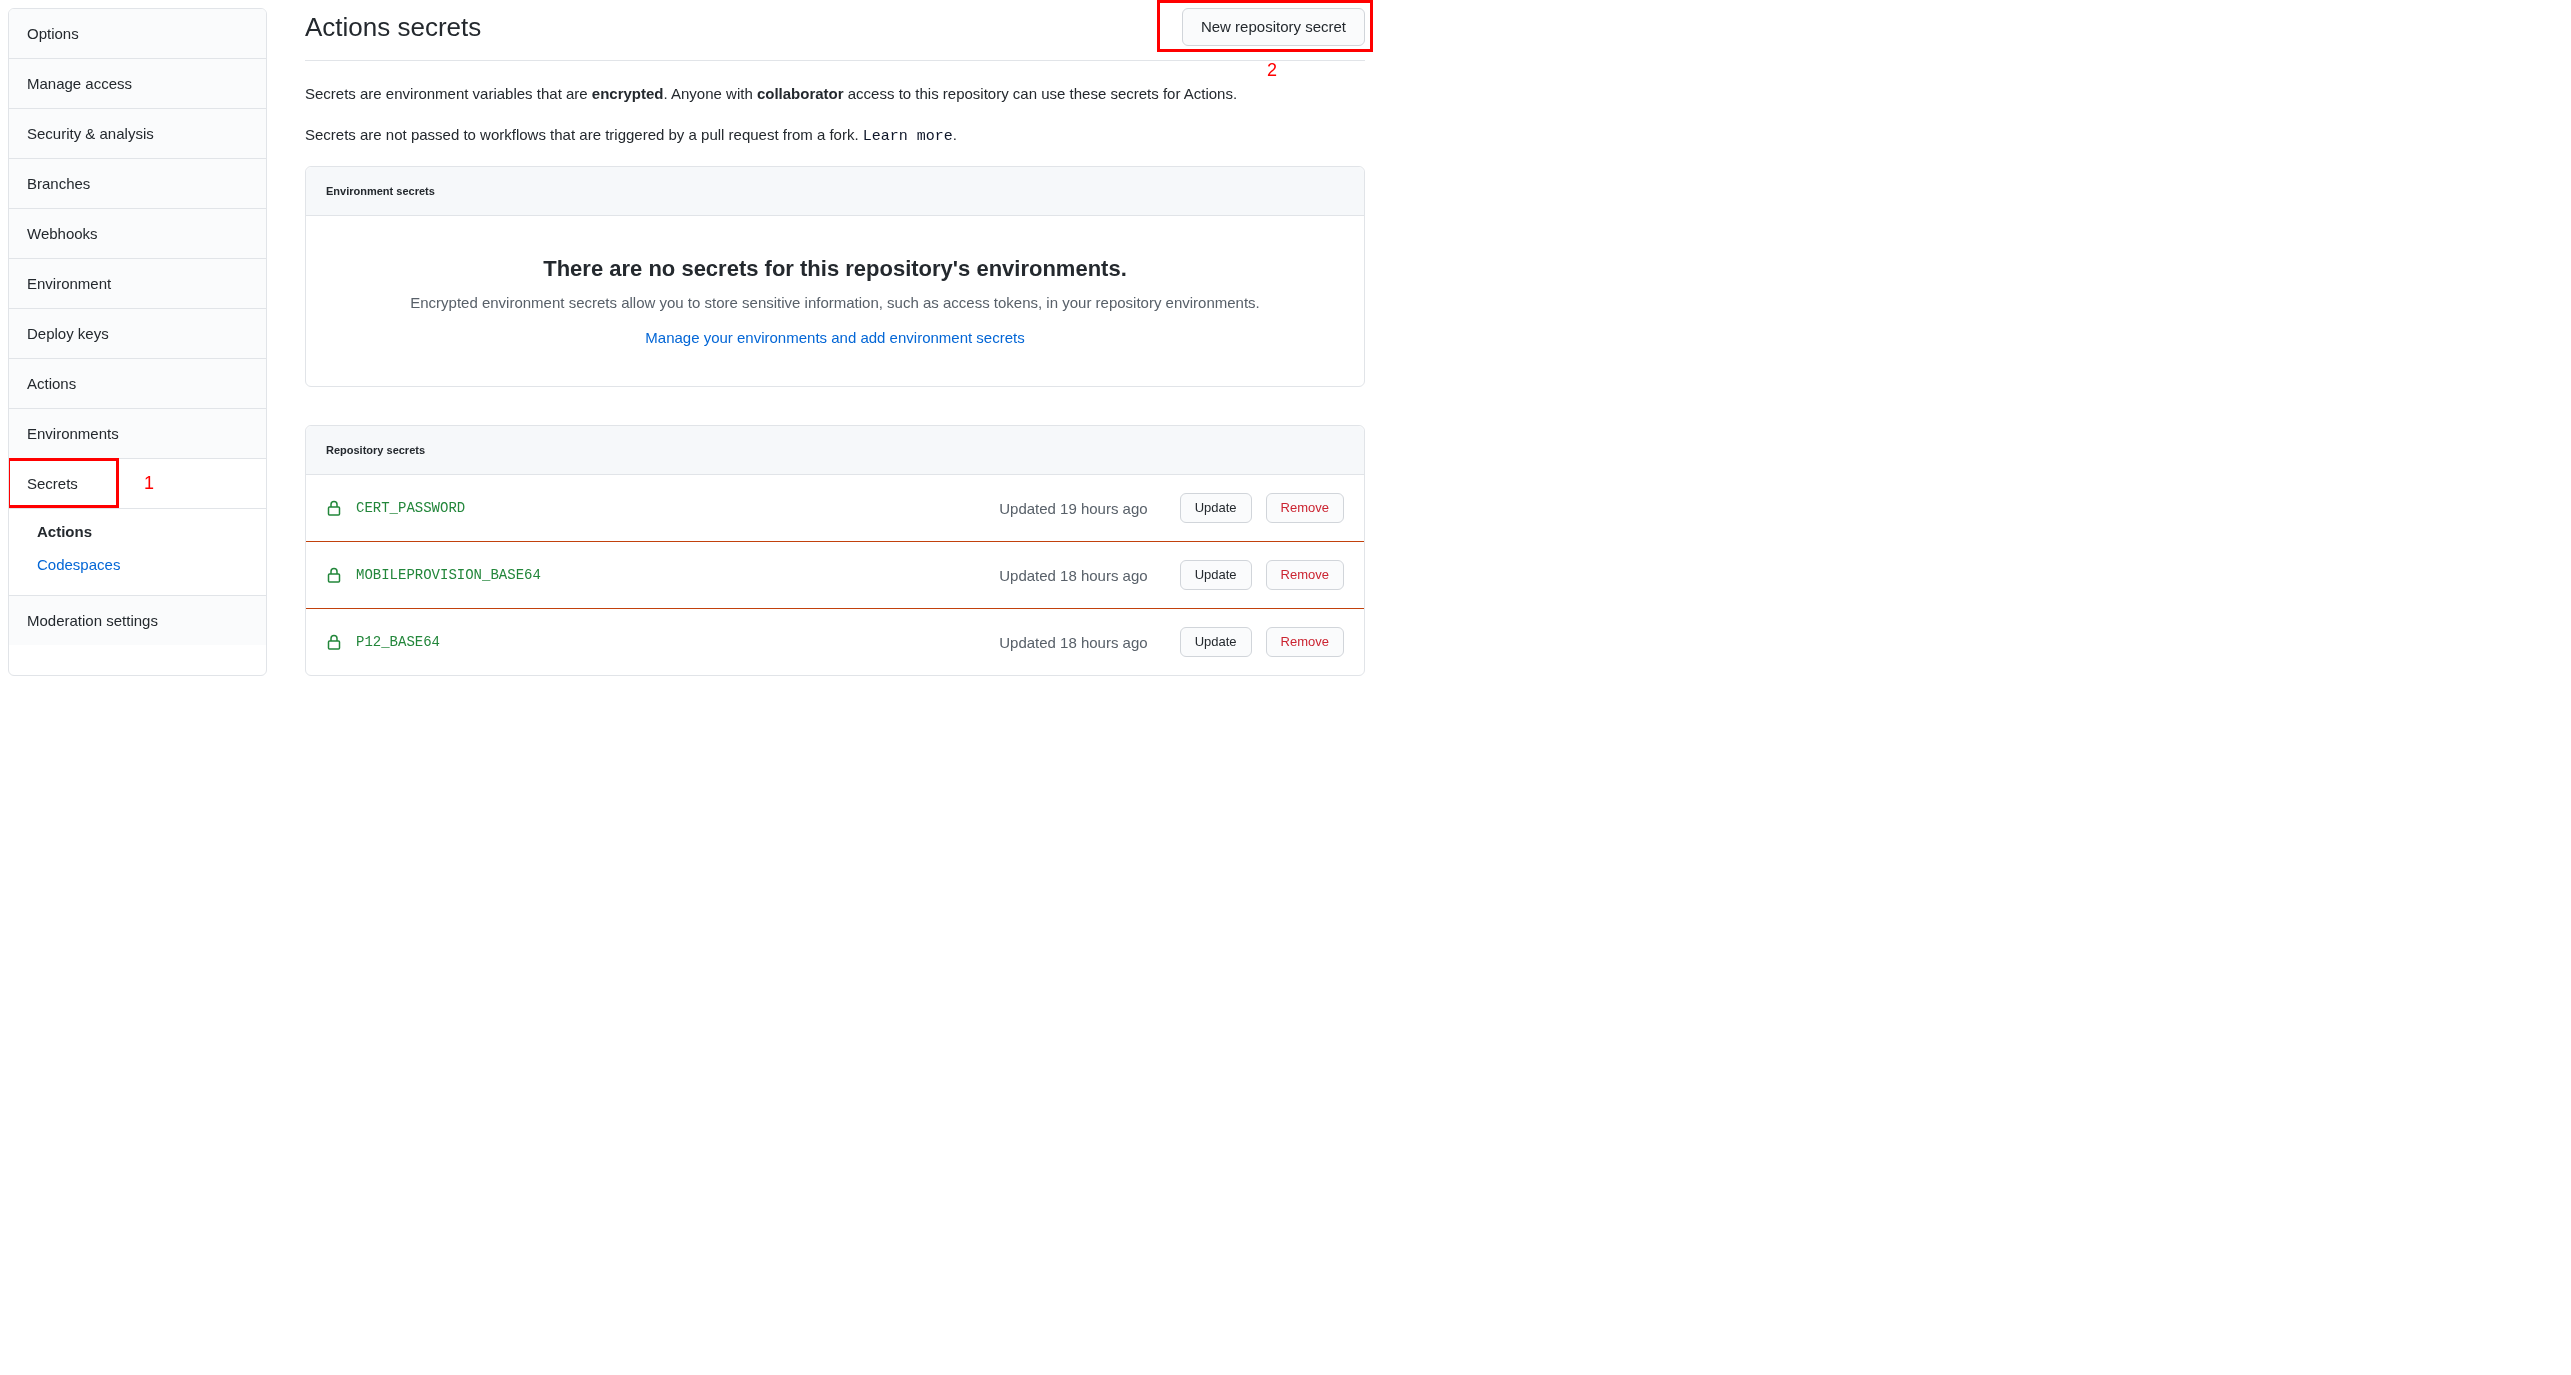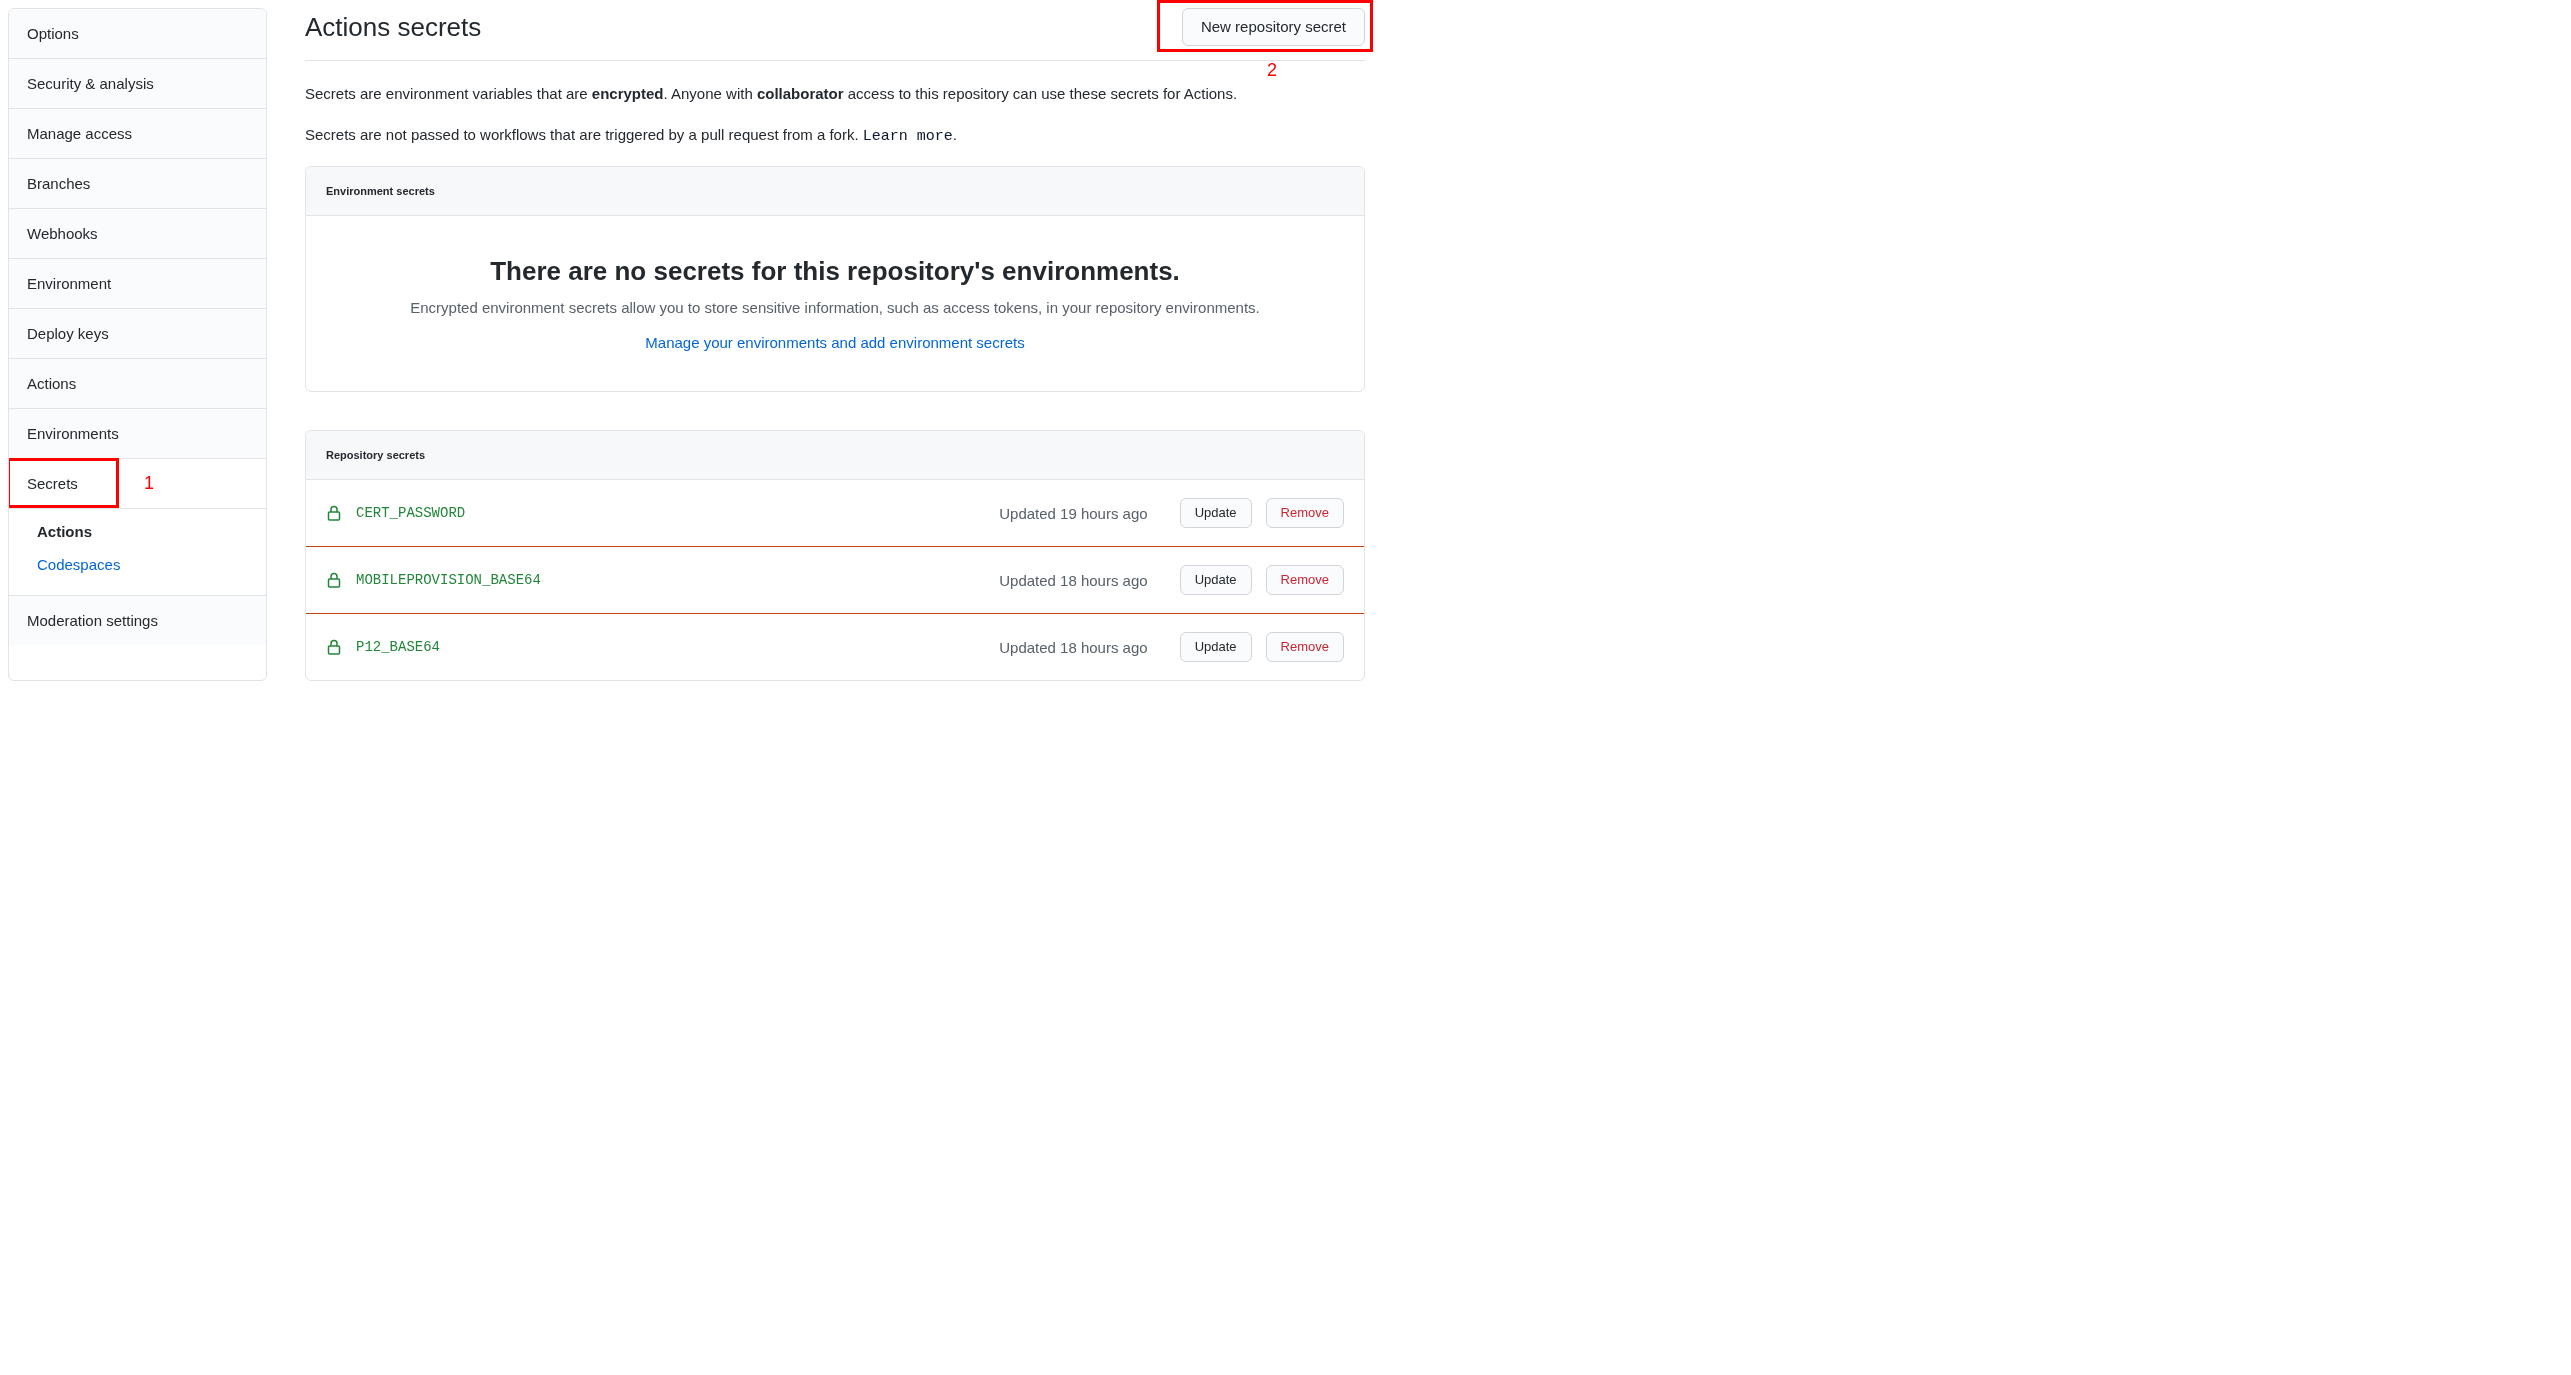--- a/index.html
+++ b/index.html
@@ -161,21 +161,21 @@
       border-bottom: 1px solid #e1e4e8;
       font-size: 11px;
       font-weight: 600;
       border-radius: 6px 6px 0 0;
     }
     .box-empty {
       padding: 40px 32px;
       text-align: center;
     }
     .box-empty h3 {
-      font-size: 26px;
+      font-size: 22px;
       font-weight: 600;
       margin-bottom: 12px;
     }
     .box-empty p {
       font-size: 15px;
       color: #586069;
       margin-bottom: 18px;
     }
     .box-empty .link {
       color: #0366d6;
@@ -215,22 +215,22 @@
       gap: 14px;
     }
   </style>
 </head>
 <body>
 
 <div class="container">
 
   <nav class="sidebar">
     <a class="sidebar-item">Options</a>
+    <a class="sidebar-item">Manage access</a>
     <a class="sidebar-item">Security &amp; analysis</a>
-    <a class="sidebar-item">Manage access</a>
     <a class="sidebar-item">Branches</a>
     <a class="sidebar-item">Webhooks</a>
     <a class="sidebar-item">Environment</a>
     <a class="sidebar-item">Deploy keys</a>
     <a class="sidebar-item">Actions</a>
     <a class="sidebar-item">Environments</a>
     <a class="sidebar-item selected" style="position:relative;">
       <span>Secrets</span>
       <span class="annotation-box-1"></span>
       <span class="annotation-label annotation-1">1</span>

